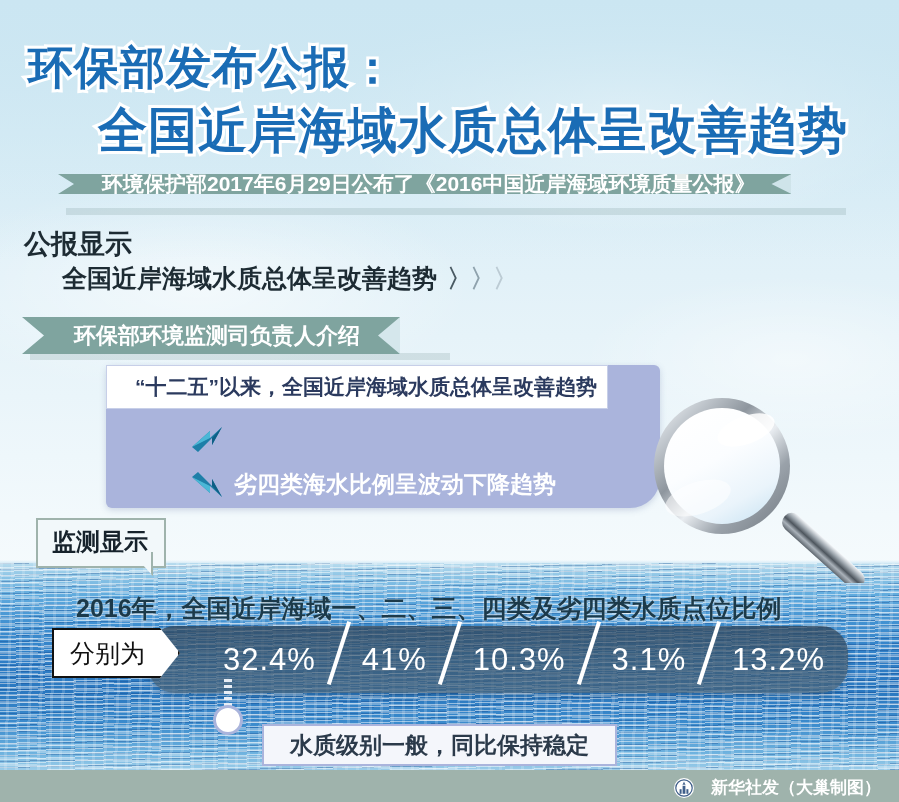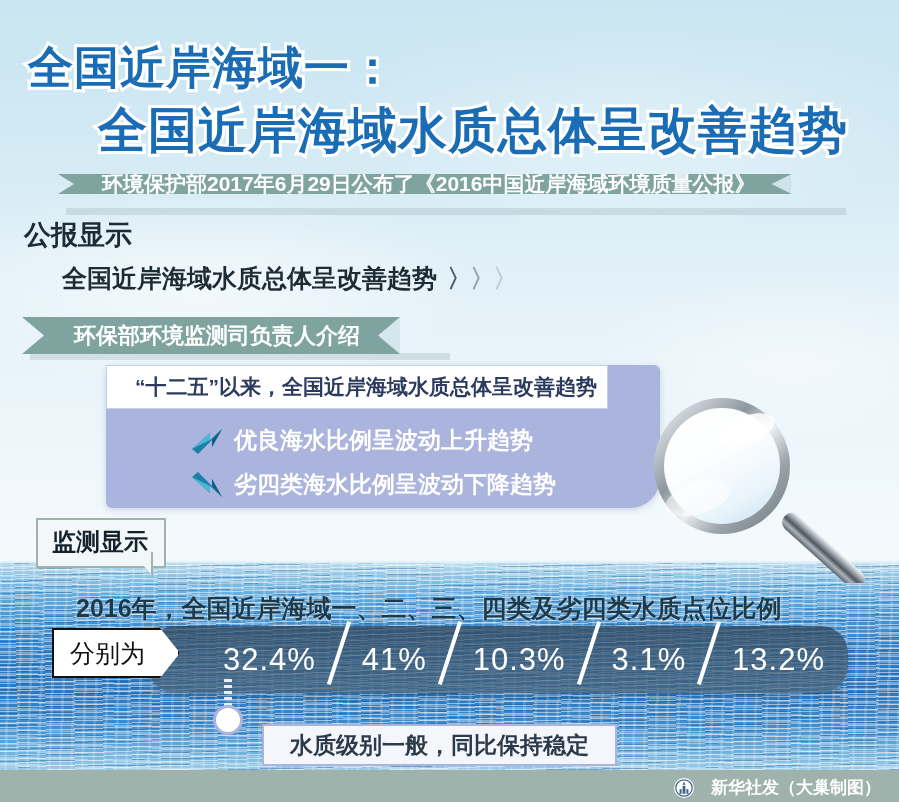--- a/index.html
+++ b/index.html
@@ -93,21 +93,21 @@
     clip-path:polygon(100% 0, 100% 100%, 0 50%);
   }
   .ribbon-shadow{
     position:absolute;background:rgba(120,150,150,.22);height:7px;
   }
 
   
   .lead{
     position:absolute;color:#1d2b33;white-space:nowrap;font-weight:bold;
   }
-  .lead1{left:24px;top:217px;font-size:27px;}
+  .lead1{left:24px;top:226px;font-size:27px;}
   .lead2{left:62px;top:262px;font-size:25px;}
   .chev{display:inline-block;margin-left:10px;letter-spacing:-2px;}
   .chev b{font-weight:bold;}
   .chev .c1{color:#4a5a63;}
   .chev .c2{color:#8fa2ad;}
   .chev .c3{color:#bccbd4;}
 
   
   .bubble{
     position:absolute;left:106px;top:365px;width:554px;height:143px;
@@ -216,21 +216,21 @@
 
 <div id="stage">
 
   <div class="sky"></div>
   <div class="sky-tint"></div>
   <div class="sea-horizon"></div>
   <div class="sea"></div>
   <div class="sea-spark"></div>
   <div class="footer-bar"></div>
 
-  <div class="title title1">全国近岸海域一：</div>
+  <div class="title title1">环保部发布公报：</div>
   <div class="title title2">全国近岸海域水质总体呈改善趋势</div>
 
   <div class="ribbon-shadow" style="left:66px;top:208px;width:780px;"></div>
   <div class="ribbon r1">
     <span>环境保护部2017年6月29日公布了《2016中国近岸海域环境质量公报》</span>
   </div>
 
   <div class="lead lead1">公报显示</div>
   <div class="lead lead2">
     <span>全国近岸海域水质总体呈改善趋势</span><span class="chev"><b class="c1">〉</b><b class="c2">〉</b><b class="c3">〉</b></span>
@@ -243,21 +243,20 @@
 
   <div class="bubble">
     <div class="bubble-head">“十二五”以来，全国近岸海域水质总体呈改善趋势</div>
 
     <div class="bullet b1">
       <svg class="arrow-ico" viewBox="0 0 34 28">
         <polygon points="2,22 20,6 20,13 32,2 22,20 22,13 8,27" fill="#1e7fa8"></polygon>
         <polygon points="2,22 20,6 20,13 14,16" fill="#4bb7d6"></polygon>
         <polygon points="32,2 22,20 22,13" fill="#0f5f85"></polygon>
       </svg>
-      <span>优良海水比例呈波动上升趋势</span>
     </div>
 
     <div class="bullet b2">
       <svg class="arrow-ico" viewBox="0 0 34 28">
         <polygon points="2,6 20,22 20,15 32,26 22,8 22,15 8,1" fill="#1e7fa8"></polygon>
         <polygon points="2,6 20,22 20,15 14,12" fill="#4bb7d6"></polygon>
         <polygon points="32,26 22,8 22,15" fill="#0f5f85"></polygon>
       </svg>
       <span>劣四类海水比例呈波动下降趋势</span>
     </div>

